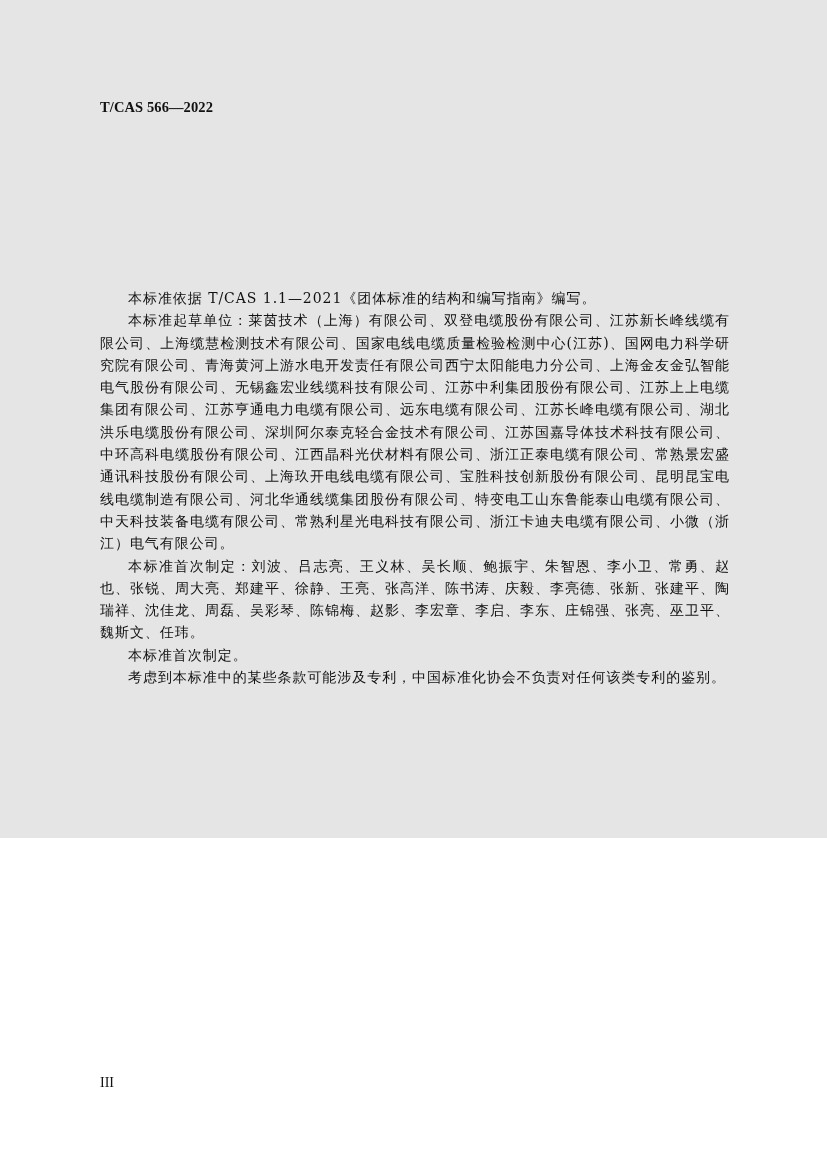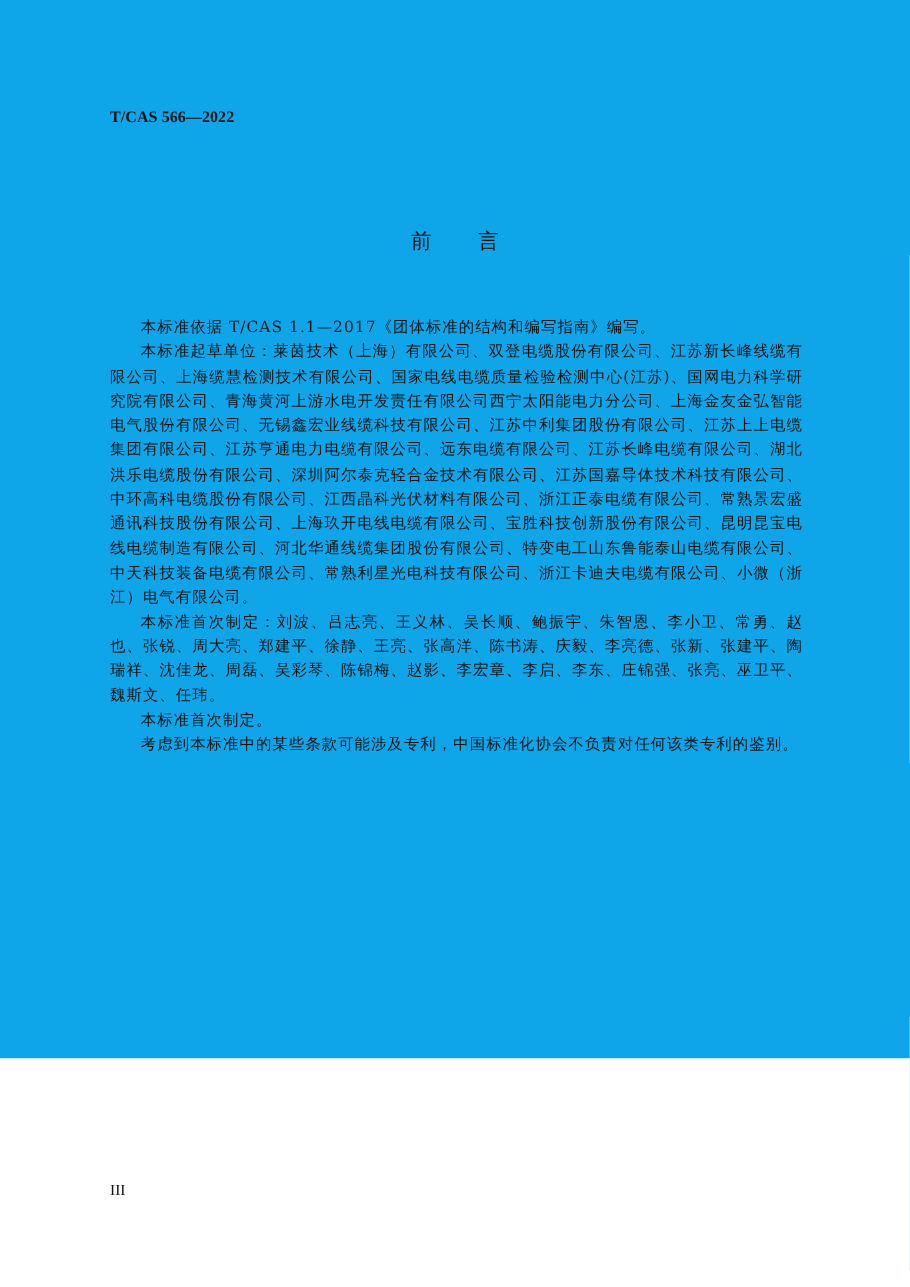--- a/index.html
+++ b/index.html
@@ -1,17 +1,17 @@
 <!DOCTYPE html>
 <html><head>
 <meta charset="utf-8">
 <style>
   html, body { margin: 0; padding: 0; background: #ffffff; }
   body { width: 827px; height: 1170px; position: relative; overflow: hidden; color: #111; }
-  .page { position: absolute; left: 0; top: 0; width: 827px; height: 962px; background: #0ea5e9; }
+  .page { position: absolute; left: 0; top: 0; width: 827px; height: 838px; background: #e5e5e5; }
   .doc-code {
     position: absolute; left: 100px; top: 99px;
     font-family: "Liberation Serif", "DejaVu Serif", serif;
     font-weight: bold; font-size: 14.5px; letter-spacing: 0.1px;
   }
   .title {
     position: absolute; left: 0; width: 827px; top: 206px; text-align: center;
     font-family: "DejaVu Sans", sans-serif; font-size: 19px; letter-spacing: 0;
   }
   .title span.gap { display: inline-block; width: 42px; }
@@ -26,24 +26,23 @@
     position: absolute; left: 100px; top: 1075px;
     font-family: "Liberation Serif", serif; font-size: 14px;
   }
 </style>
 </head>
 <body>
 
 <div class="page">
   <div class="doc-code">T/CAS 566—2022</div>
 
-  <div class="title"><span>前</span><span class="gap"></span><span>言</span></div>
 
   <div class="body">
-    <p>本标准依据 T/CAS 1.1—2017《团体标准的结构和编写指南》编写。</p>
+    <p>本标准依据 T/CAS 1.1—2021《团体标准的结构和编写指南》编写。</p>
     <p>本标准起草单位：莱茵技术（上海）有限公司、双登电缆股份有限公司、江苏新长峰线缆有限公司、上海缆慧检测技术有限公司、国家电线电缆质量检验检测中心(江苏)、国网电力科学研究院有限公司、青海黄河上游水电开发责任有限公司西宁太阳能电力分公司、上海金友金弘智能电气股份有限公司、无锡鑫宏业线缆科技有限公司、江苏中利集团股份有限公司、江苏上上电缆集团有限公司、江苏亨通电力电缆有限公司、远东电缆有限公司、江苏长峰电缆有限公司、湖北洪乐电缆股份有限公司、深圳阿尔泰克轻合金技术有限公司、江苏国嘉导体技术科技有限公司、中环高科电缆股份有限公司、江西晶科光伏材料有限公司、浙江正泰电缆有限公司、常熟景宏盛通讯科技股份有限公司、上海玖开电线电缆有限公司、宝胜科技创新股份有限公司、昆明昆宝电线电缆制造有限公司、河北华通线缆集团股份有限公司、特变电工山东鲁能泰山电缆有限公司、中天科技装备电缆有限公司、常熟利星光电科技有限公司、浙江卡迪夫电缆有限公司、小微（浙江）电气有限公司。</p>
     <p>本标准首次制定：刘波、吕志亮、王义林、吴长顺、鲍振宇、朱智恩、李小卫、常勇、赵也、张锐、周大亮、郑建平、徐静、王亮、张高洋、陈书涛、庆毅、李亮德、张新、张建平、陶瑞祥、沈佳龙、周磊、吴彩琴、陈锦梅、赵影、李宏章、李启、李东、庄锦强、张亮、巫卫平、魏斯文、任玮。</p>
     <p>本标准首次制定。</p>
     <p>考虑到本标准中的某些条款可能涉及专利，中国标准化协会不负责对任何该类专利的鉴别。</p>
   </div>
 
   <div class="page-num">III</div>
 </div>
 
 </body></html>

